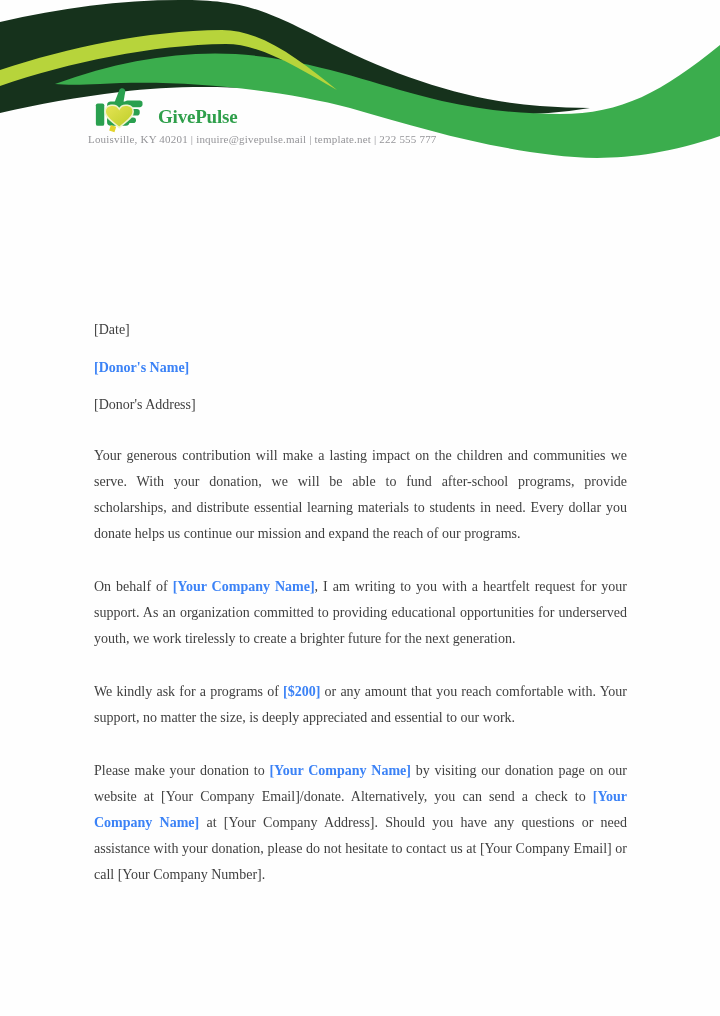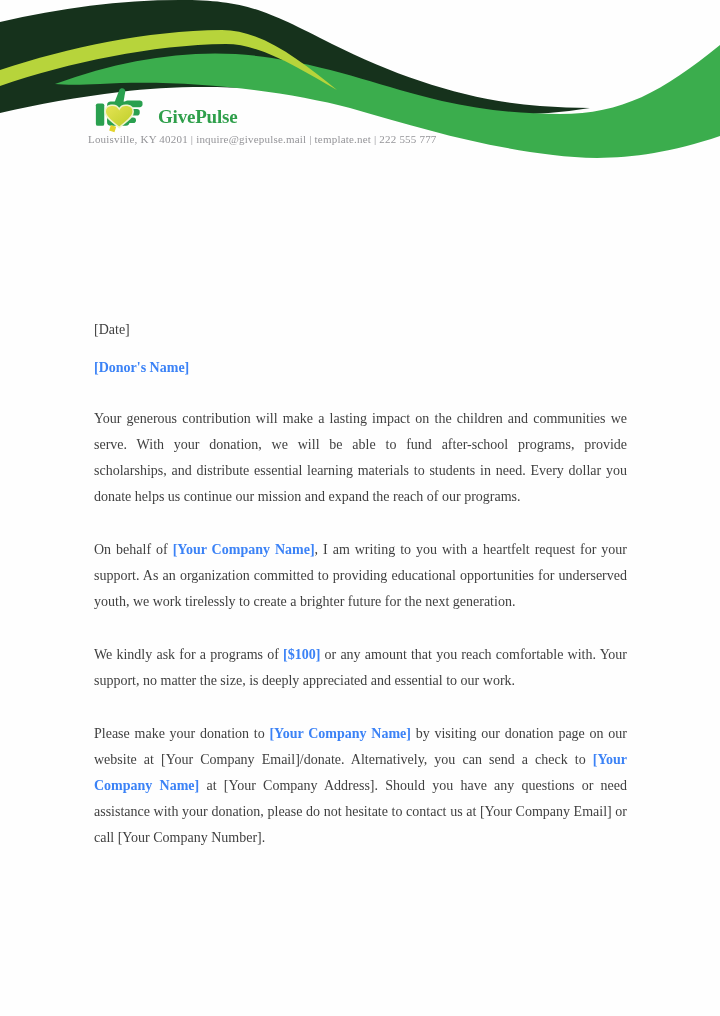--- a/index.html
+++ b/index.html
@@ -142,22 +142,23 @@
     <div class="brand-name">GivePulse</div>
   </div>
   <div class="contact-line">Louisville, KY 40201 | inquire@givepulse.mail | template.net | 222 555 777</div>
 
 
   <div class="letter-body">
     <p class="date-line">[Date]</p>
 
     <div class="recipient-block">
       <p><strong>[Donor's Name]</strong></p>
+      <p>[Donor's Address]</p>
     </div>
 
 
     <p class="para just"><span>Your generous contribution will make a lasting impact on the children and communities we serve. With your donation, we will be able to fund after-school programs, provide scholarships, and distribute essential learning materials to students in need. Every dollar you donate helps us continue our mission and expand the reach of our programs.</span></p>
     <p class="para just"><span>On behalf of </span><strong>[Your Company Name]</strong><span>, I am writing to you with a heartfelt request for your support. As an organization committed to providing educational opportunities for underserved youth, we work tirelessly to create a brighter future for the next generation.</span></p>
-    <p class="para just"><span>We kindly ask for a programs of </span><strong>[$100]</strong><span> or any amount that you reach comfortable with. Your support, no matter the size, is deeply appreciated and essential to our work.</span></p>
+    <p class="para just"><span>We kindly ask for a programs of </span><strong>[$200]</strong><span> or any amount that you reach comfortable with. Your support, no matter the size, is deeply appreciated and essential to our work.</span></p>
     <p class="para just"><span>Please make your donation to </span><strong>[Your Company Name]</strong><span> by visiting our donation page on our website at [Your Company Email]/donate. Alternatively, you can send a check to </span><strong>[Your Company Name]</strong><span> at [Your Company Address]. Should you have any questions or need assistance with your donation, please do not hesitate to contact us at [Your Company Email] or call [Your Company Number].</span></p>
   </div>
 
 </div>
 
 </body></html>

